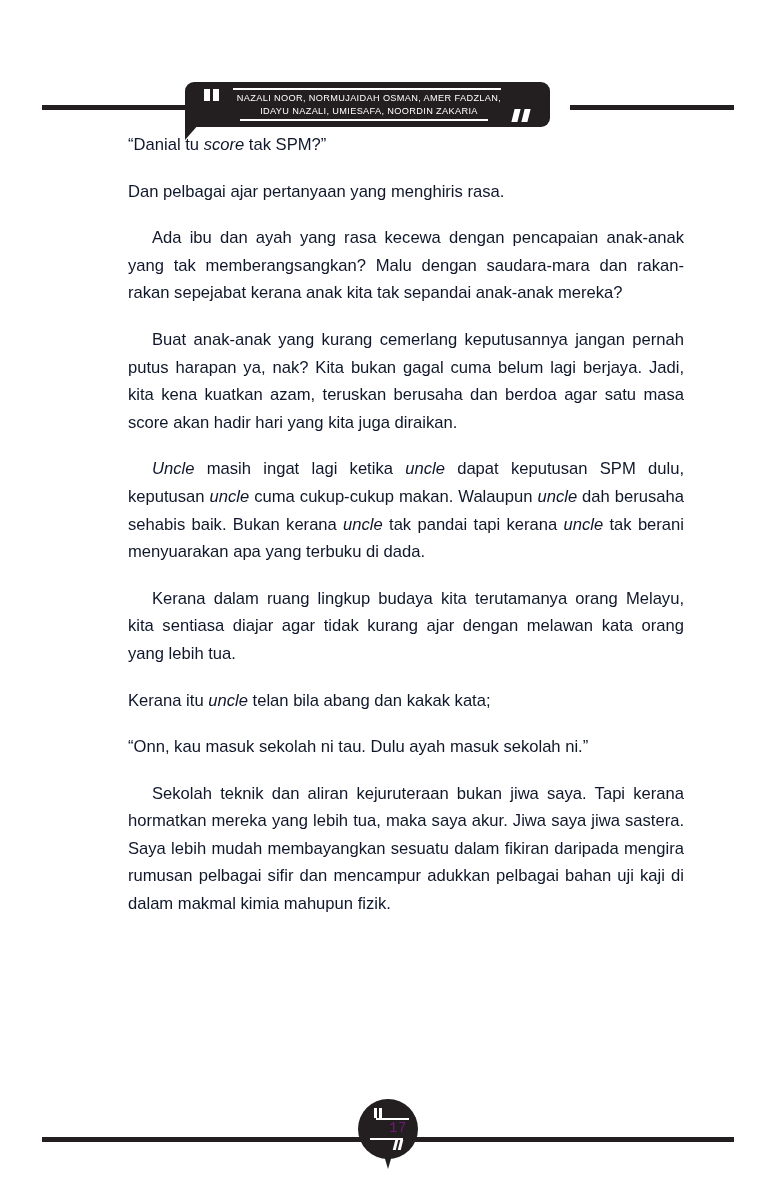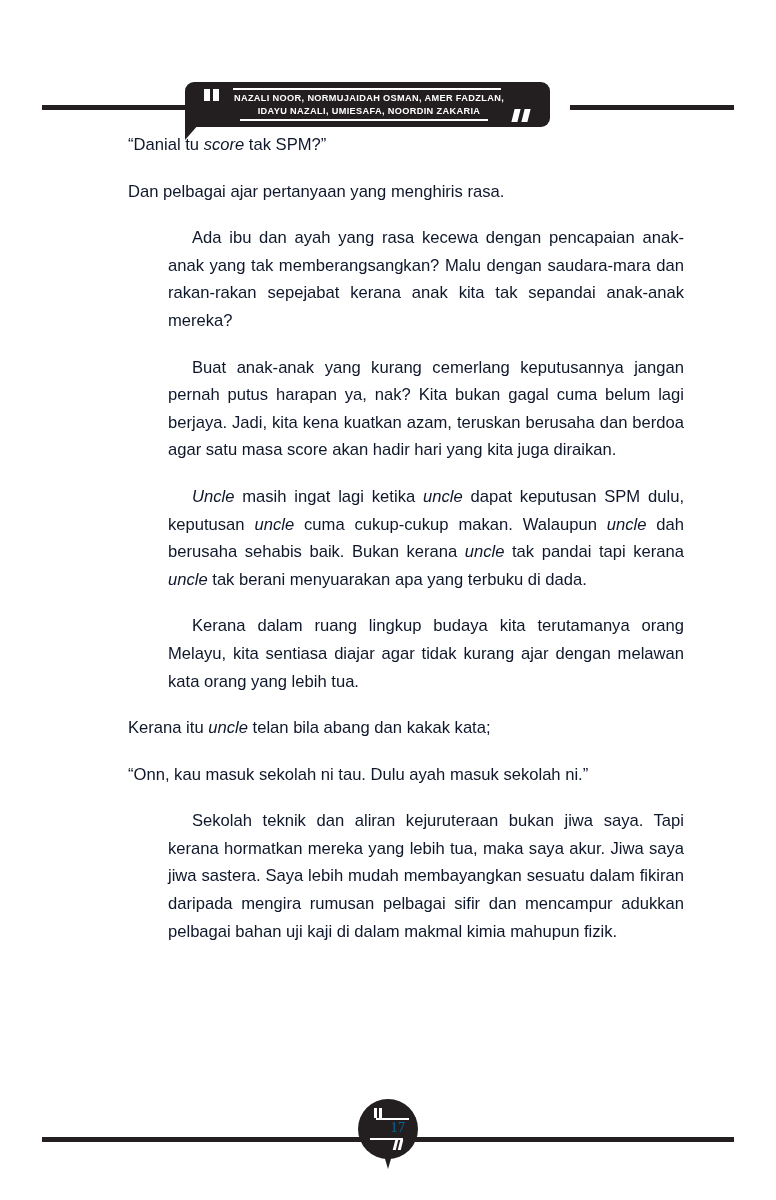--- a/index.html
+++ b/index.html
@@ -123,21 +123,21 @@
     background: #ffffff;
   }
   .hdr-text {
     position: absolute;
     left: 46px;
     top: 10px;
     width: 276px;
     text-align: center;
     color: #ffffff;
     font-family: "Liberation Sans", sans-serif;
-    font-weight: bold;
+    font-weight: normal;
     font-size: 9.2px;
     line-height: 12.5px;
     letter-spacing: 0.35px;
   }
   .hdr-text div { white-space: nowrap; }
 
   
   .content {
     position: absolute;
     left: 128px;
@@ -149,21 +149,21 @@
     font-family: "Liberation Sans", sans-serif;
     font-size: 16.6px;
     line-height: 27.6px;
     text-align: justify;
     text-justify: inter-word;
     color: #0f172a;
     hyphens: none;
   }
   p.para:last-child { margin-bottom: 0; }
   p.noindent { text-indent: 0; }
-  p.indent { text-indent: 24px; margin-left: 40px; }
+  p.indent { text-indent: 24px; }
   p.para i { font-style: italic; }
 
   
   .footer {
     position: absolute;
     left: 0;
     top: 1100px;
     width: 776px;
     height: 80px;
   }
@@ -207,22 +207,22 @@
     top: 0;
     width: 60px;
     height: 60px;
   }
   .badge-num {
     position: absolute;
     left: 0;
     top: 21px;
     width: 80px;
     text-align: center;
-    color: #0369a1;
-    font-family: Liberation Serif, serif;
+    color: #701a75;
+    font-family: Liberation Mono, monospace;
     font-size: 14px;
     line-height: 16px;
     letter-spacing: 0.5px;
   }
   .badge-line-top {
     position: absolute;
     left: 18px;
     top: 19px;
     width: 33px;
     height: 2px;

